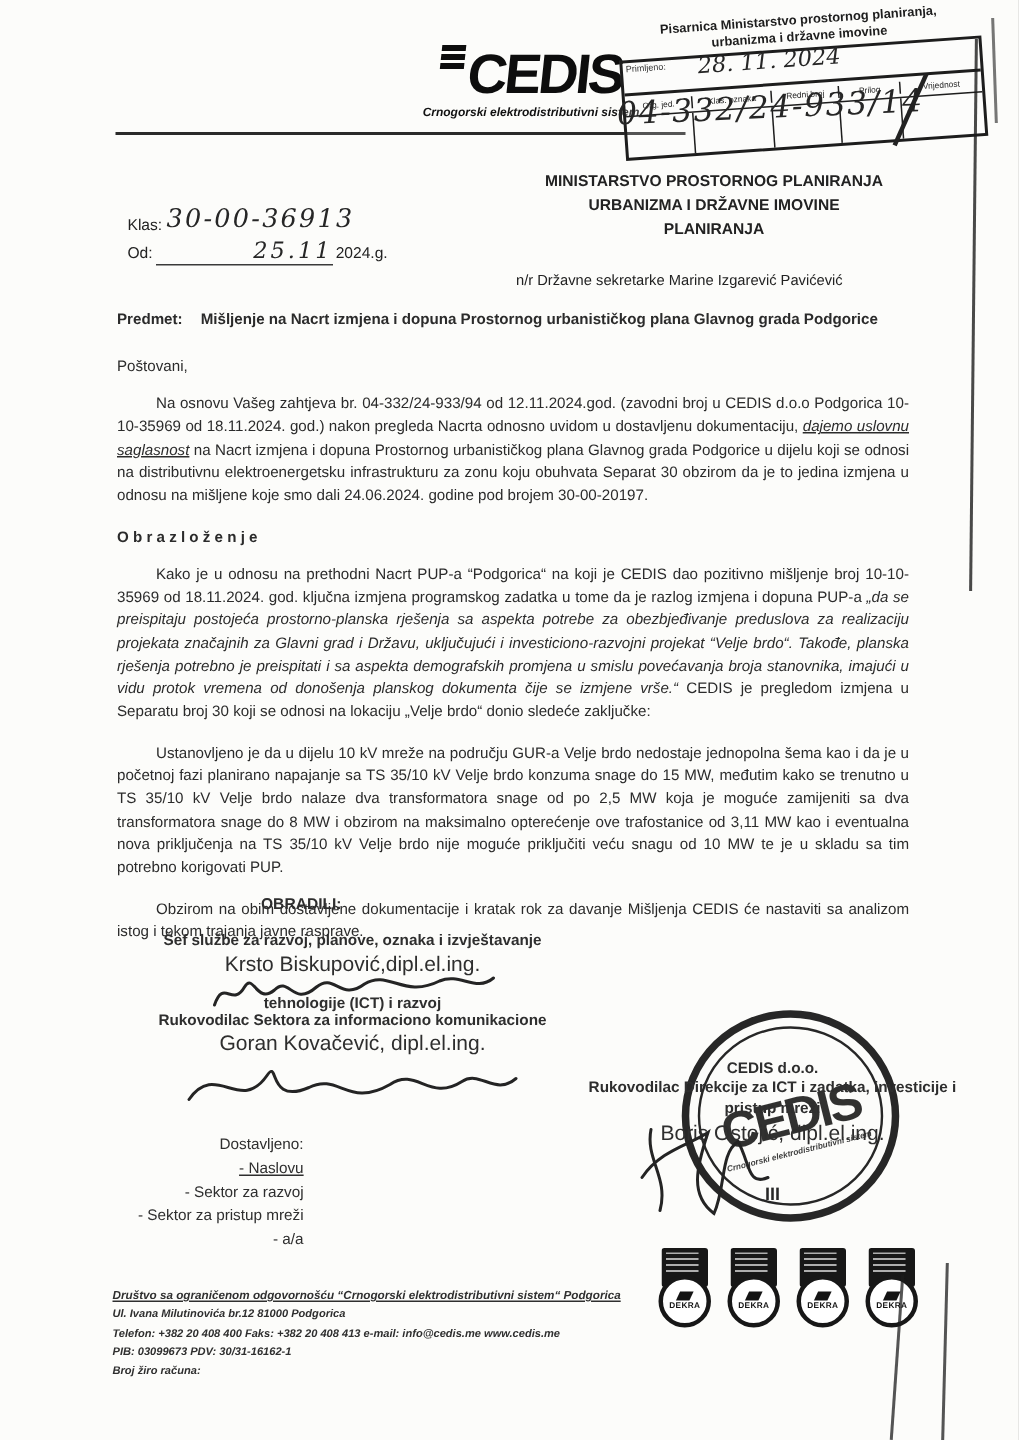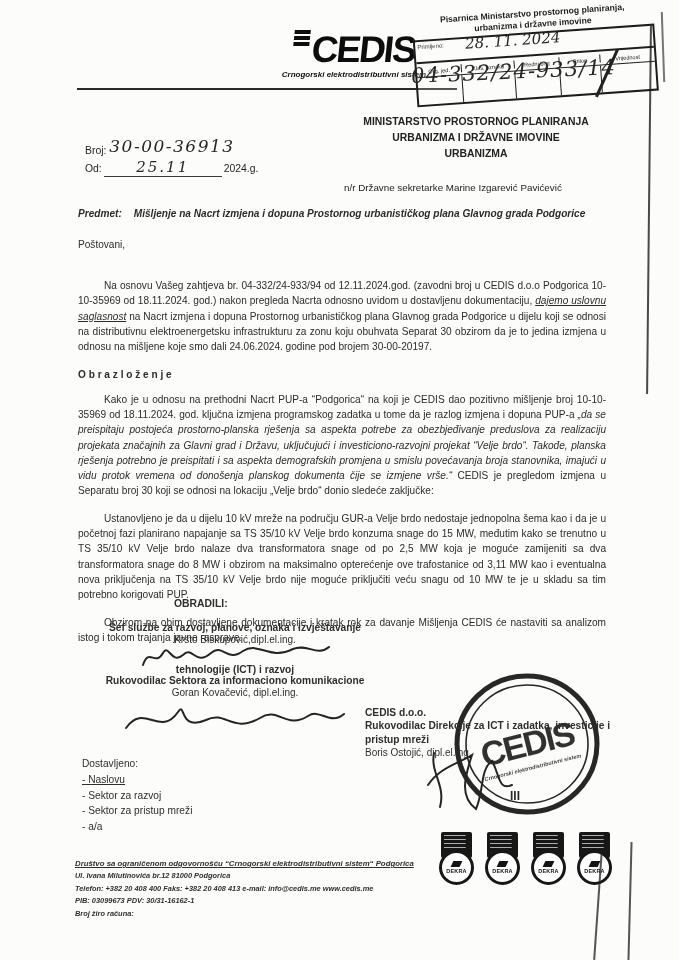--- a/index.html
+++ b/index.html
@@ -41,45 +41,45 @@
     font-family:"DejaVu Serif",serif;font-style:italic;color:#262626;
     font-weight:normal;
   }
   
   .recipient{position:absolute;left:340px;top:114px;width:272px;text-align:center;font-weight:bold;font-size:10.4px;line-height:1.55;color:#222;}
   .attention{position:absolute;left:344px;top:182px;font-size:9.8px;color:#222;}
   
   .refblock{position:absolute;left:85px;top:138px;font-size:10.4px;color:#222;}
   .ref-row{height:20px;}
   .ref-broj-val{font-size:17px;letter-spacing:1.5px;position:relative;top:-2px;}
-  .od-line{display:inline-block;width:118px;border-bottom:1.5px solid #3a3a3a;text-align:center;margin:0 2px;}
+  .od-line{display:inline-block;width:118px;border-bottom:1.5px solid #3a3a3a;text-align:right;margin:0 2px;}
   .od-line .hand{font-size:15px;letter-spacing:2px;}
   
   .body-col{position:absolute;left:78px;top:206px;width:528px;font-size:10.1px;line-height:1.5;color:#2b2b2b;}
-  .subject{font-weight:bold;margin-bottom:16px;font-style:italic;}
+  .subject{font-weight:bold;margin-bottom:16px;}
   .subject .lbl{margin-right:12px;}
-  .salutation{margin-bottom:26px;}
+  .salutation{margin-bottom:10px;}
   .para{text-align:justify;text-indent:26px;margin:0 0 13px 0;}
   .p1-em{font-style:italic;text-decoration:underline;}
   .p2-em{font-style:italic;margin-top:10px;}
   .obrhead{font-weight:bold;margin:4px 0 10px 0;}
   
   .obradili{position:absolute;left:174px;top:598px;font-weight:bold;font-size:10.4px;}
   .sigblock1{position:absolute;left:70px;top:622px;width:330px;text-align:center;}
   .sig-role{font-weight:bold;font-size:10.2px;}
-  .sig-name{font-size:10px;margin-top:1px;}
+  .sig-name{font-size:14px;margin-top:1px;}
   .sig-svg{display:block;margin:-4px auto 0 auto;}
   .sigblock2{position:absolute;left:70px;top:664px;width:330px;text-align:center;}
   
-  .rightblock{position:absolute;left:365px;top:706px;width:300px;}
+  .rightblock{position:absolute;left:365px;top:706px;width:300px;text-align:center;}
   .rightblock .sig-role{font-size:10.2px;line-height:1.3;}
   .round-stamp{position:absolute;left:452px;top:672px;mix-blend-mode:multiply;opacity:.92;}
   .sig3-svg{position:absolute;left:420px;top:745px;}
   
-  .dostav{position:absolute;left:82px;top:756px;font-size:10.2px;line-height:1.55;}
+  .dostav{position:absolute;left:92px;top:756px;font-size:10.2px;line-height:1.55;text-align:right;}
   .dostav .item-0{text-decoration:underline;}
   
   .footer{position:absolute;left:75px;top:838px;width:400px;font-size:7.4px;font-weight:bold;font-style:italic;color:#2f2f2f;line-height:1.7;}
   .footer .company{text-decoration:underline;font-size:7.8px;margin-top:19px;}
   .footer .accounts{white-space:nowrap;}
   
   .dekras{position:absolute;left:438px;top:832px;display:flex;gap:9px;}
   .dekra{position:relative;width:37px;height:53px;}
   .dekra-top{
     position:absolute;left:3px;top:0;width:31px;height:26px;background:#171717;border-radius:2px;
@@ -136,27 +136,27 @@
           <div class="sc5"></div>
       </div>
       <div class="stamp-number hand">04-332/24-933/14</div>
       <div class="stamp-slash"></div>
     </div>
   </div>
 
   <div class="recipient">
     <div>MINISTARSTVO PROSTORNOG PLANIRANJA</div>
     <div>URBANIZMA I DRŽAVNE IMOVINE</div>
-    <div>URBANIZMA</div>
+    <div>PLANIRANJA</div>
   </div>
   <div class="attention">n/r  Državne sekretarke Marine Izgarević Pavićević</div>
 
   <div class="refblock">
     <div class="ref-row">
-      <span>Broj:</span>
+      <span>Klas:</span>
       <span class="hand ref-broj-val">30-00-36913</span>
     </div>
     <div class="ref-row">
       <span>Od:</span><span class="od-line"><span class="hand">25.11</span></span><span>2024.g.</span>
     </div>
   </div>
 
   <div class="body-col">
     <div class="subject">
       <span class="lbl">Predmet:</span><span>Mišljenje na Nacrt izmjena i dopuna Prostornog urbanističkog plana Glavnog grada Podgorice</span>

